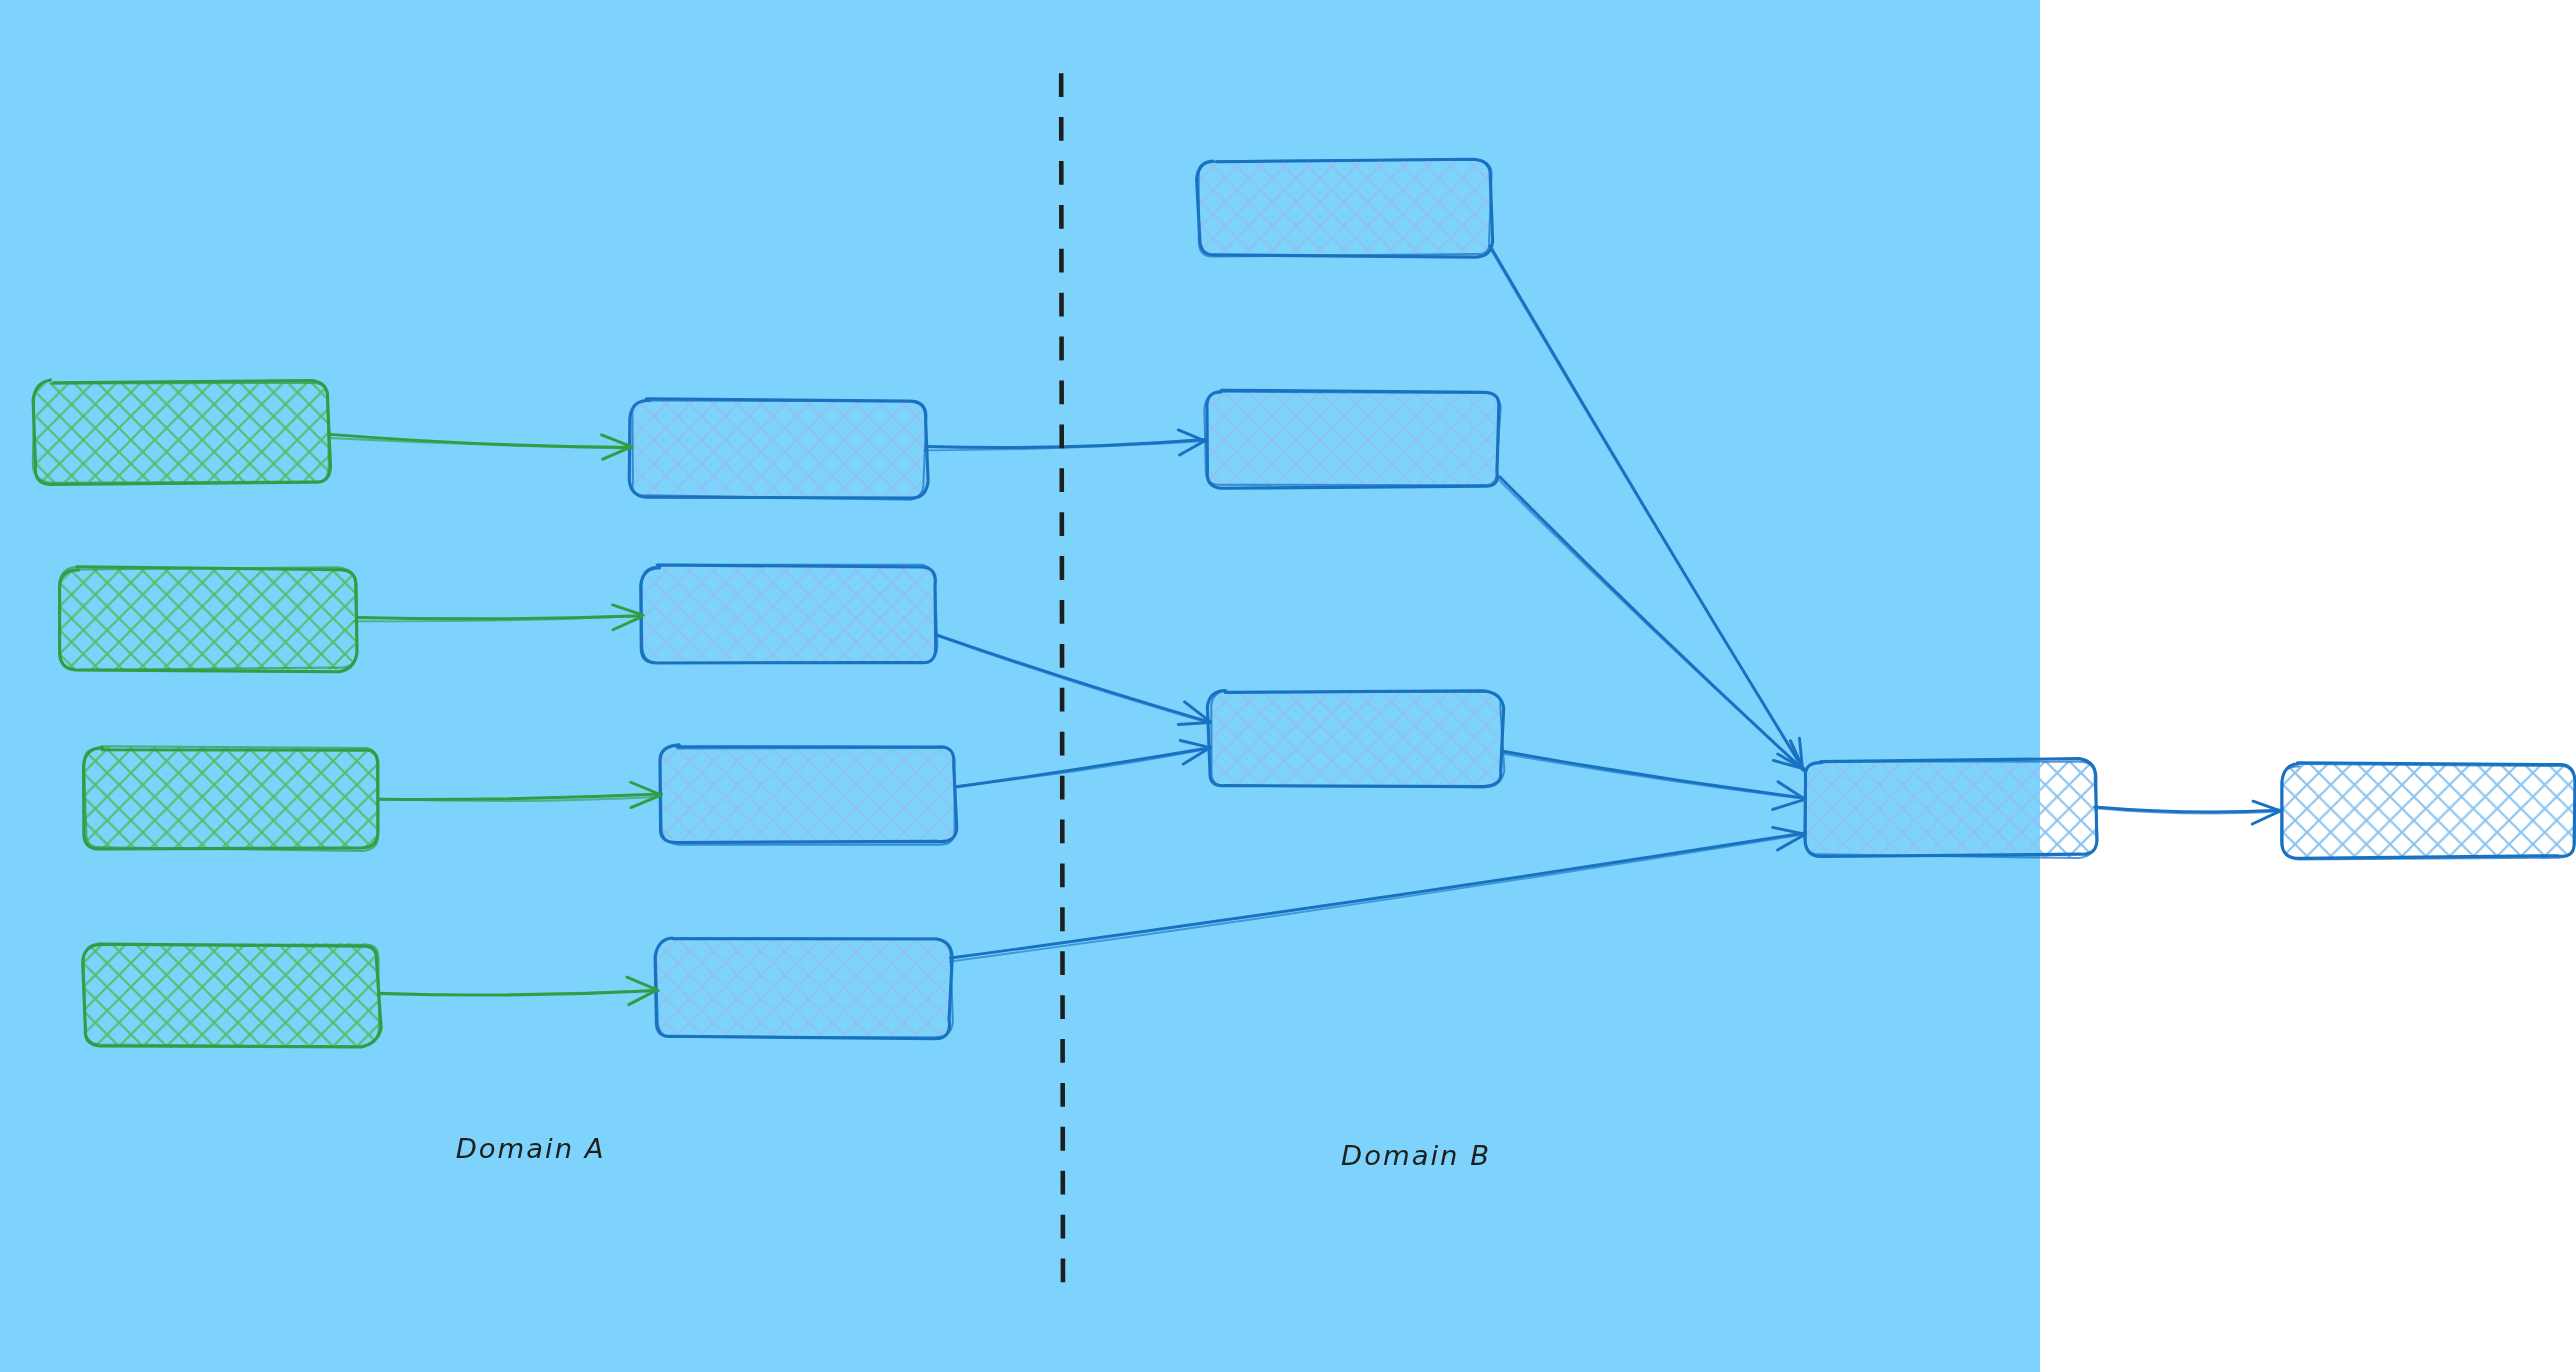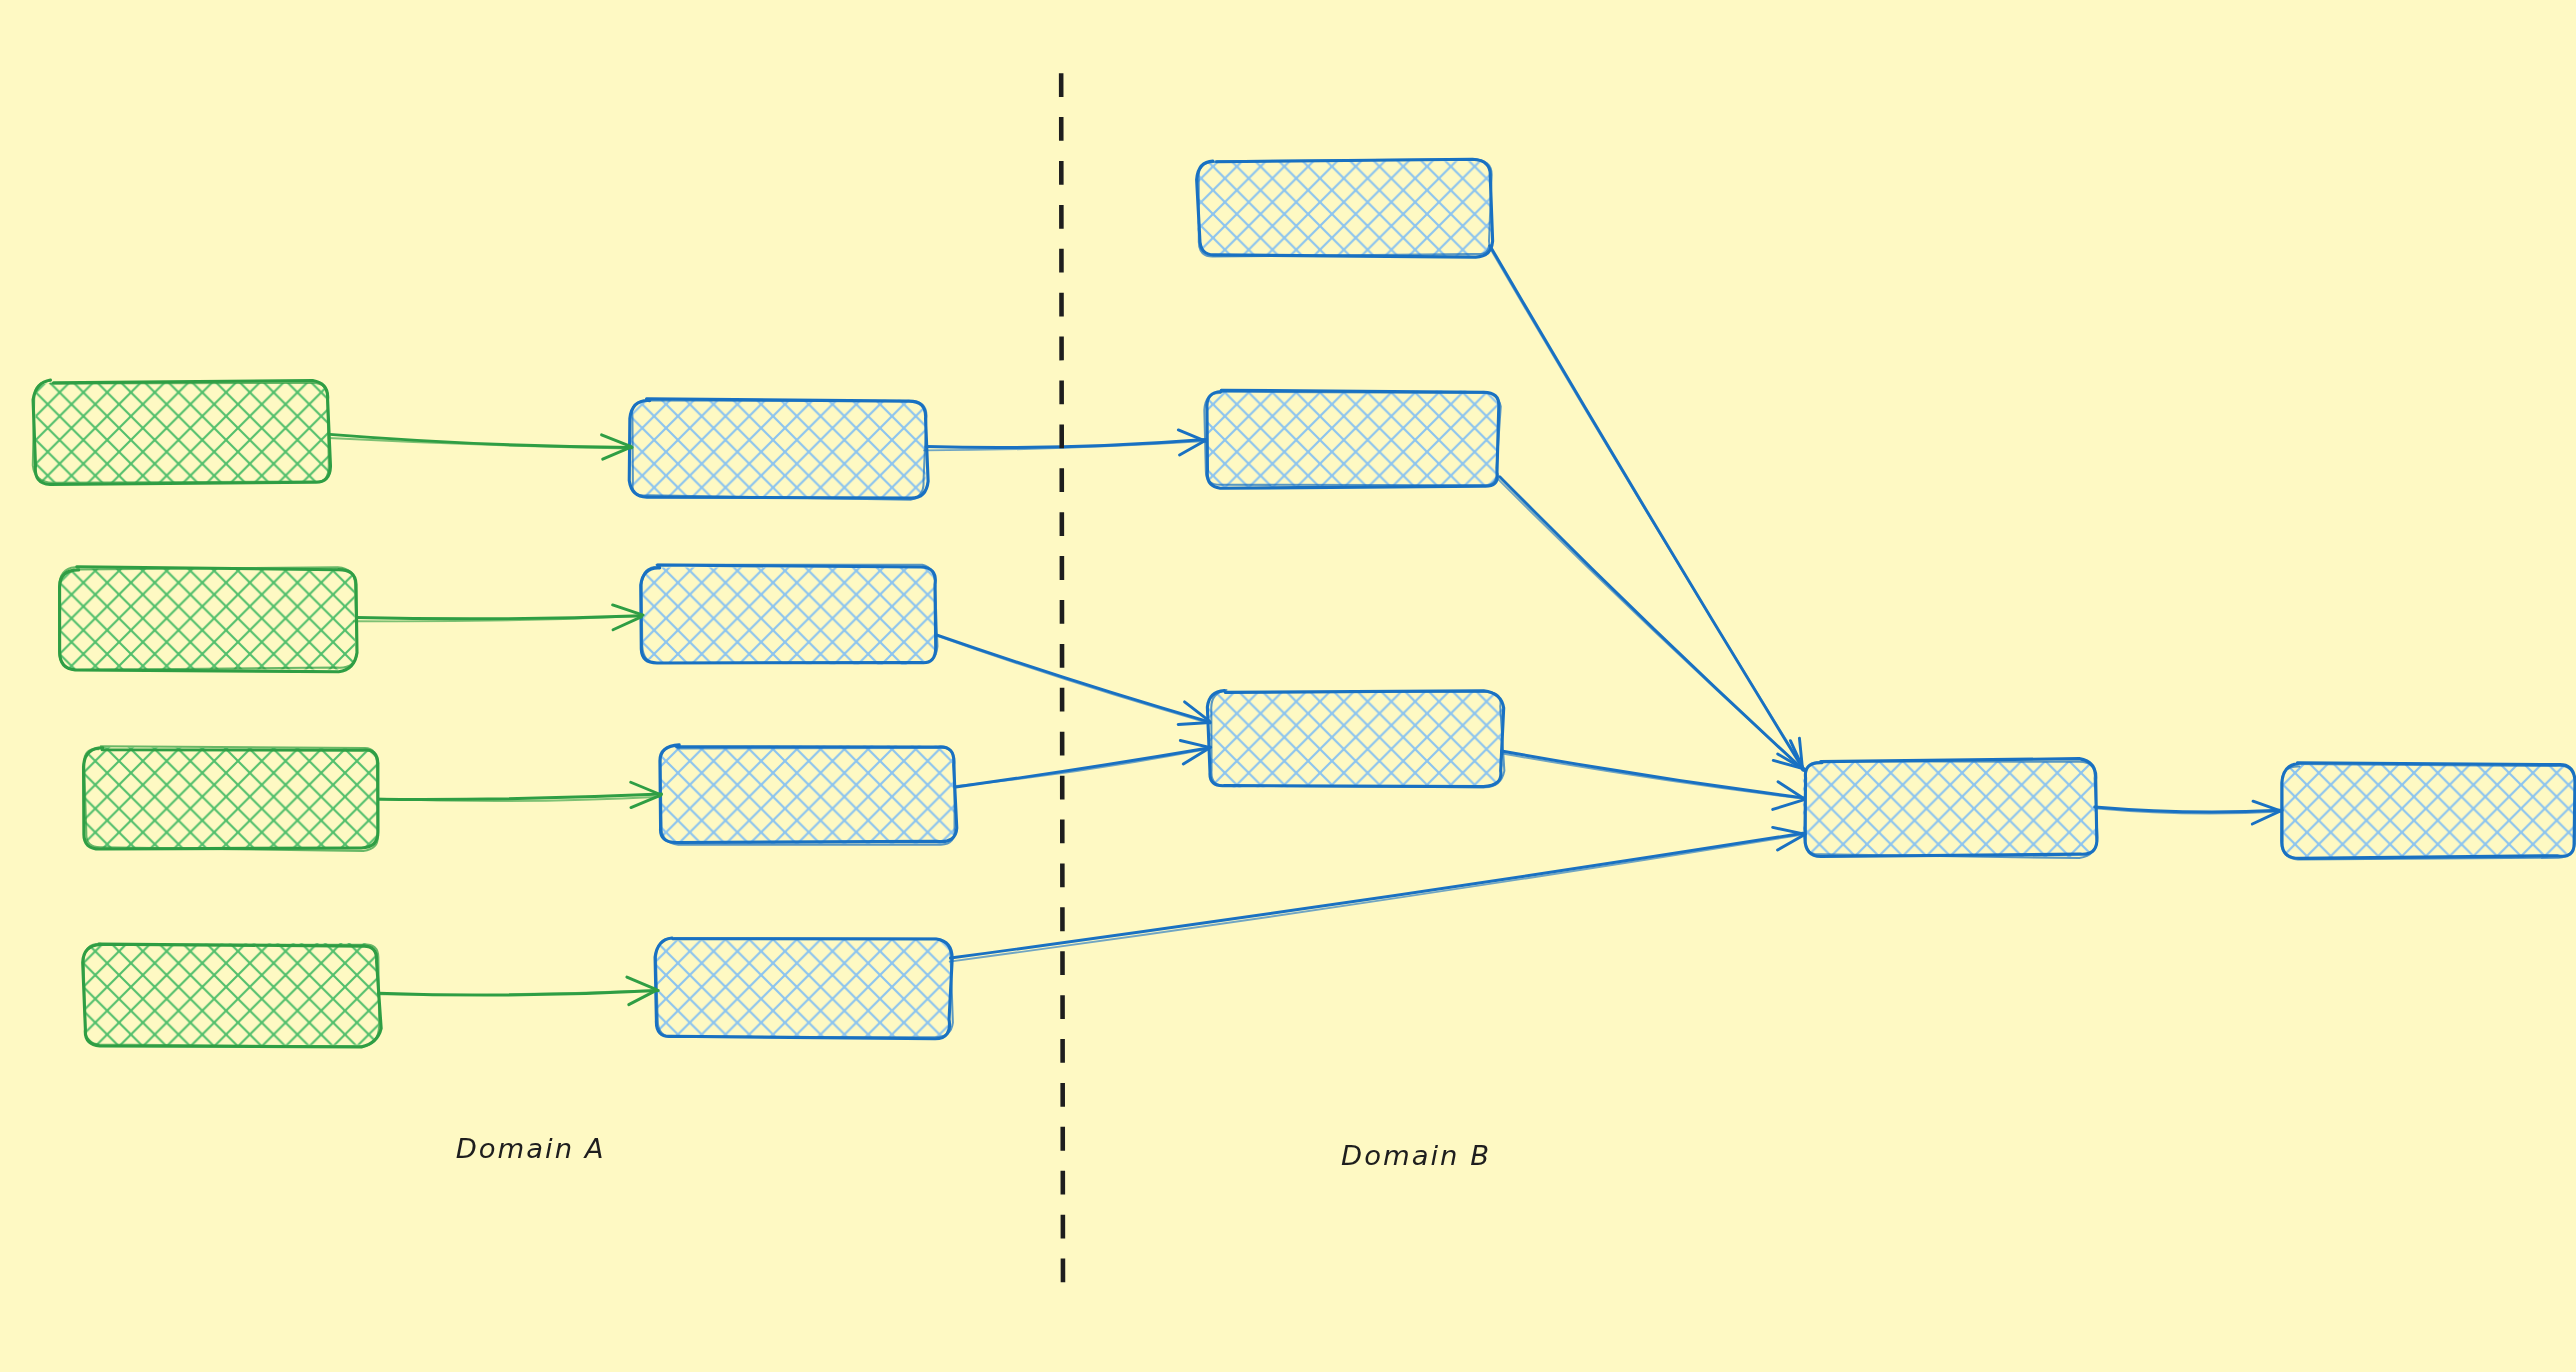--- a/index.html
+++ b/index.html
@@ -9,23 +9,23 @@
     background: #ffffff;
   }
   body {
     width: 2576px;
     height: 1372px;
     overflow: hidden;
     font-family: "DejaVu Sans", sans-serif;
   }
   #canvas-root {
     position: relative;
-    width: 2576px;
+    width: 2040px;
     height: 1372px;
-    background: #fef9c3;
+    background: #7dd3fc;
   }
   #diagram-svg {
     position: absolute;
     inset: 0;
     width: 2576px;
     height: 1372px;
     display: block;
   }
   .domain-label {
     font-family: "DejaVu Sans", sans-serif;

